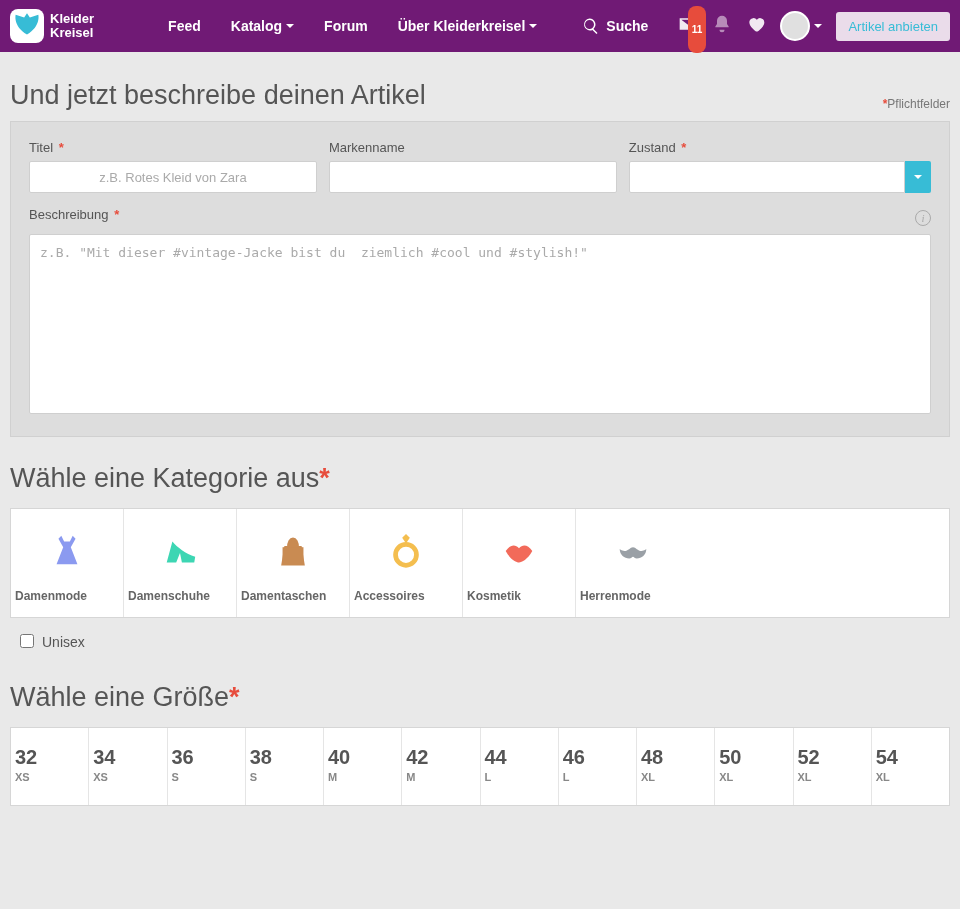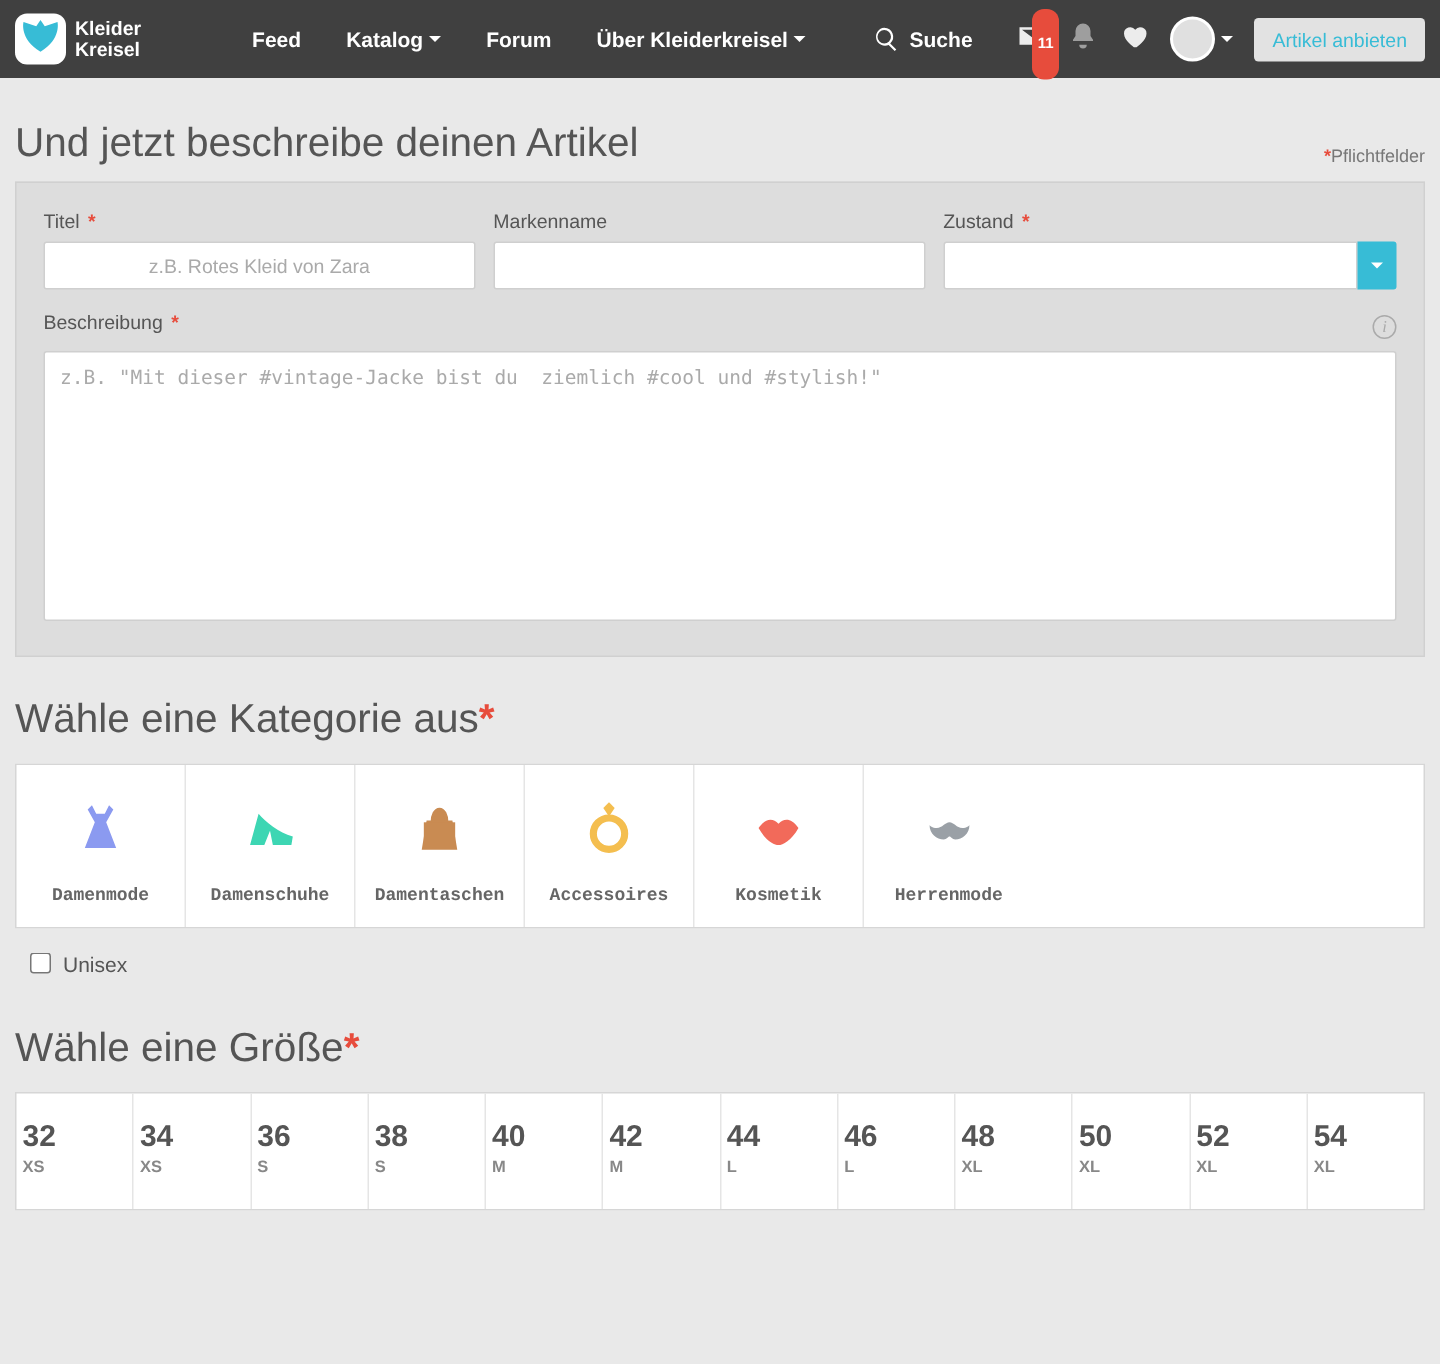--- a/index.html
+++ b/index.html
@@ -1,18 +1,18 @@
 <!DOCTYPE html>
 <html><head>
 <meta charset="utf-8">
 <style>
   * { box-sizing: border-box; margin:0; padding:0; }
   body { font-family: Arial, Helvetica, sans-serif; background:#e9e9e9; color:#555; width:960px; }
   
-  .header { background:#404040; height:52px; display:flex; align-items:center; padding:0 10px; color:#fff; }
+  .header { background:#701a75; height:52px; display:flex; align-items:center; padding:0 10px; color:#fff; }
   .logo { display:flex; align-items:center; gap:6px; margin-right:30px;}
   .logo-badge { width:34px; height:34px; background:#fff; border-radius:8px; display:flex; align-items:center; justify-content:center;}
   .logo-text { font-size:13px; line-height:14px; font-weight:bold;}
   .nav { display:flex; gap:30px;padding-left:44px; }
   .nav-item { font-size:14px; font-weight:bold; cursor:pointer; display:flex; align-items:center; gap:4px;}
   .caret-down { width:0; height:0; border-left:4px solid transparent; border-right:4px solid transparent; border-top:4px solid #fff; }
   .spacer { flex:1; }
   .search { display:flex; align-items:center; gap:6px; font-weight:bold; font-size:14px; cursor:pointer; margin-right:30px;}
   .search svg { width:18px; height:18px; fill:#fff;}
   .header-right { display:flex; align-items:center; gap:14px;}
@@ -39,21 +39,21 @@
   .select-wrap { display:flex;}
   .text-input-select { flex:1; border-radius:2px 0 0 2px;}
   .select-caret { width:26px; height:32px; background:#37bcd6; border-radius:0 2px 2px 0; display:flex; align-items:center; justify-content:center; cursor:pointer;}
   .select-caret .caret-down { border-top-color:#fff;}
   .desc-row { display:flex; justify-content:space-between; align-items:center;}
   .info-icon { width:16px; height:16px; border:1.5px solid #aaa; border-radius:50%; color:#aaa; font-size:11px; display:flex; align-items:center; justify-content:center; font-style:italic; font-family:serif; cursor:pointer;}
   .textarea { width:100%; height:180px; background:#fff; border:1px solid #cfcfcf; border-radius:2px; padding:10px; font-size:13px; color:#333; resize:none; margin-top:6px;}
   .textarea::placeholder { color:#aaa;}
   
   .categories-panel { background:#fff; border:1px solid #d6d6d6; display:flex; }
-  .cat { flex:0 0 113px; border-right:1px solid #e5e5e5; padding:22px 4px 14px; text-align:center; cursor:pointer;font-family:Liberation Mono, monospace;}
+  .cat { flex:0 0 113px; border-right:1px solid #e5e5e5; padding:22px 4px 14px; text-align:left; cursor:pointer;}
   .cat:last-child { border-right:none;}
   .cat-icon { height:40px; display:flex; align-items:center; justify-content:center; margin-bottom:18px;}
   .cat-label { font-size:12px; font-weight:bold; color:#666;}
   .cat svg { width:40px; height:38px;}
   .unisex-row { padding:16px 0 6px 10px; display:flex; align-items:flex-start; gap:8px;}
   .unisex-row input { width:14px; height:14px;}
   .unisex-row label { font-size:14px; color:#555;}
   
   .sizes-panel { background:#fff; border:1px solid #d6d6d6; display:flex;}
   .size { flex:1; border-right:1px solid #e5e5e5; padding:18px 4px 22px; text-align:left; cursor:pointer;}

